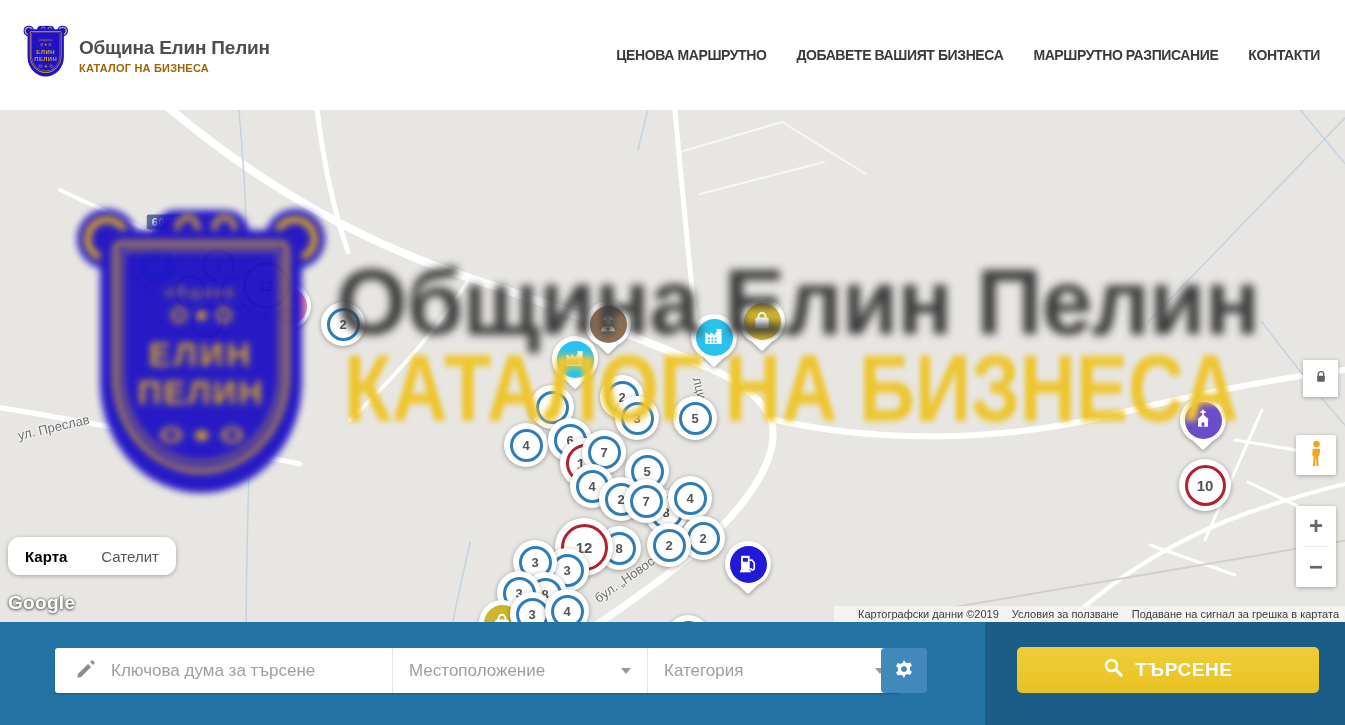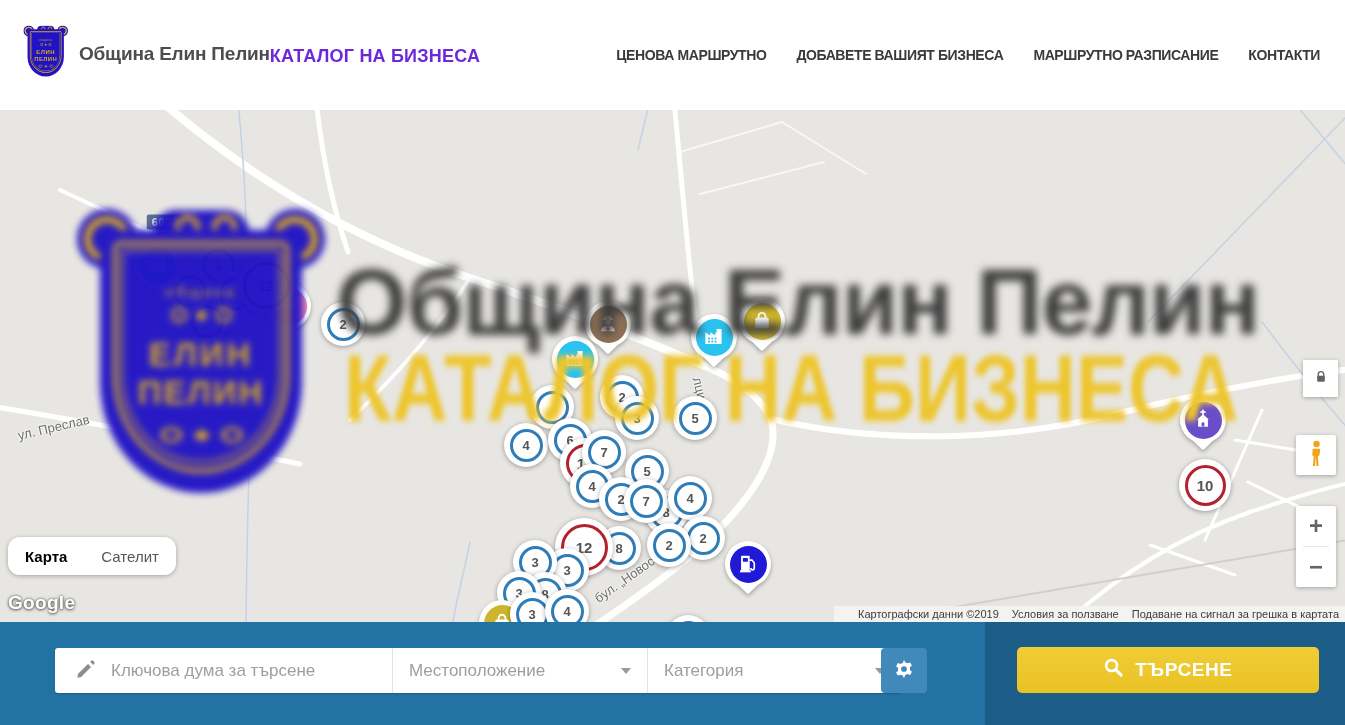--- a/index.html
+++ b/index.html
@@ -6,23 +6,23 @@
   body{width:1345px;height:725px;position:relative;overflow:hidden;background:#fff;
        font-family:"Liberation Sans",sans-serif;}
 
   
   .header{position:absolute;top:0;left:0;right:0;height:110px;background:#fff;z-index:50;
           display:flex;align-items:center;justify-content:space-between;
           padding:0 25px;box-sizing:border-box;}
   .brand{display:flex;align-items:center;gap:12px;}
   .crest-box{width:42px;height:58px;position:relative;}
   .crest-box .crest{transform:scale(0.18);transform-origin:0 0;}
-  .brand-text{display:flex;flex-direction:row;}
+  .brand-text{display:flex;flex-direction:column;}
   .brand-title{font-size:19px;font-weight:bold;color:#4d4d4d;letter-spacing:-0.2px;}
-  .brand-sub{font-size:18px;font-weight:bold;color:#6d28d9;margin-top:3px;letter-spacing:0.2px;}
+  .brand-sub{font-size:11px;font-weight:bold;color:#a16207;margin-top:3px;letter-spacing:0.2px;}
   .nav{display:flex;gap:30px;}
   .nav a{font-size:14px;font-weight:bold;color:#3a3a3a;text-decoration:none;letter-spacing:-0.4px;white-space:nowrap;}
 
   
   .crest{width:230px;height:285px;position:relative;}
   .crest .topblob{position:absolute;top:-2px;left:50%;transform:translateX(-50%);
                   width:96px;height:46px;background:#2013c5;border-radius:23px;}
   .crest .shield{position:absolute;top:18px;left:14px;right:14px;bottom:4px;background:#2013c5;
                  border-radius:14px 14px 50% 50% / 14px 14px 42% 42%;}
   .crest .b1{position:absolute;inset:11px 13px 20px;border:4px solid #d8a81e;

